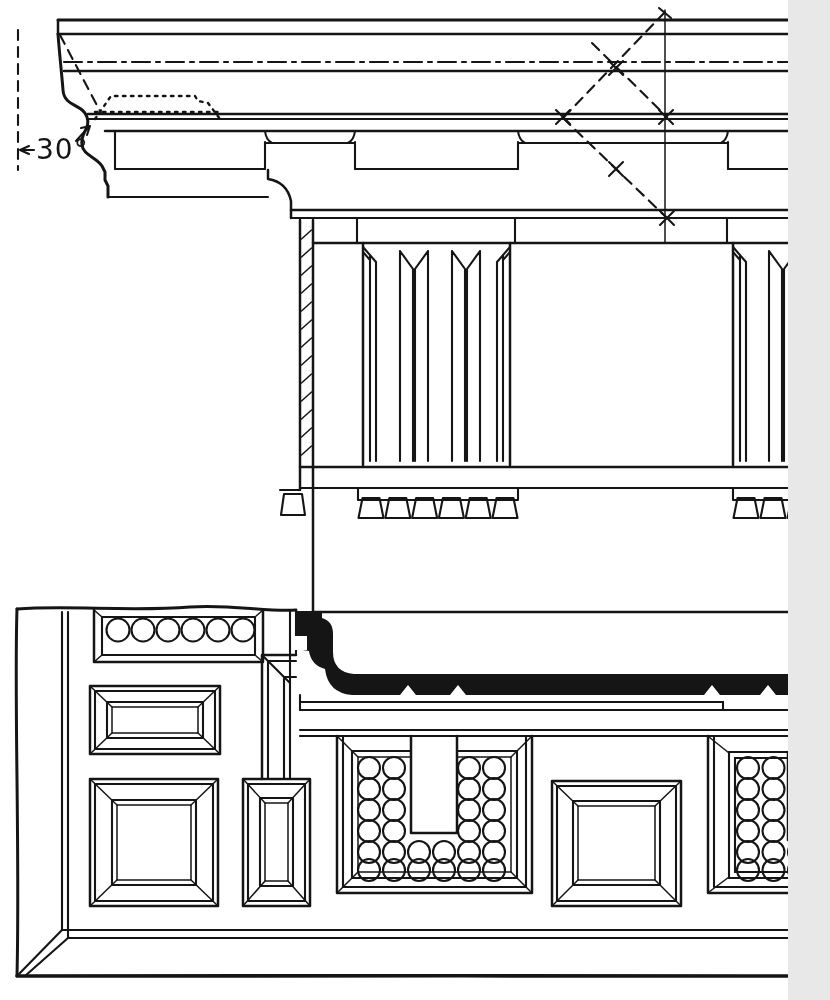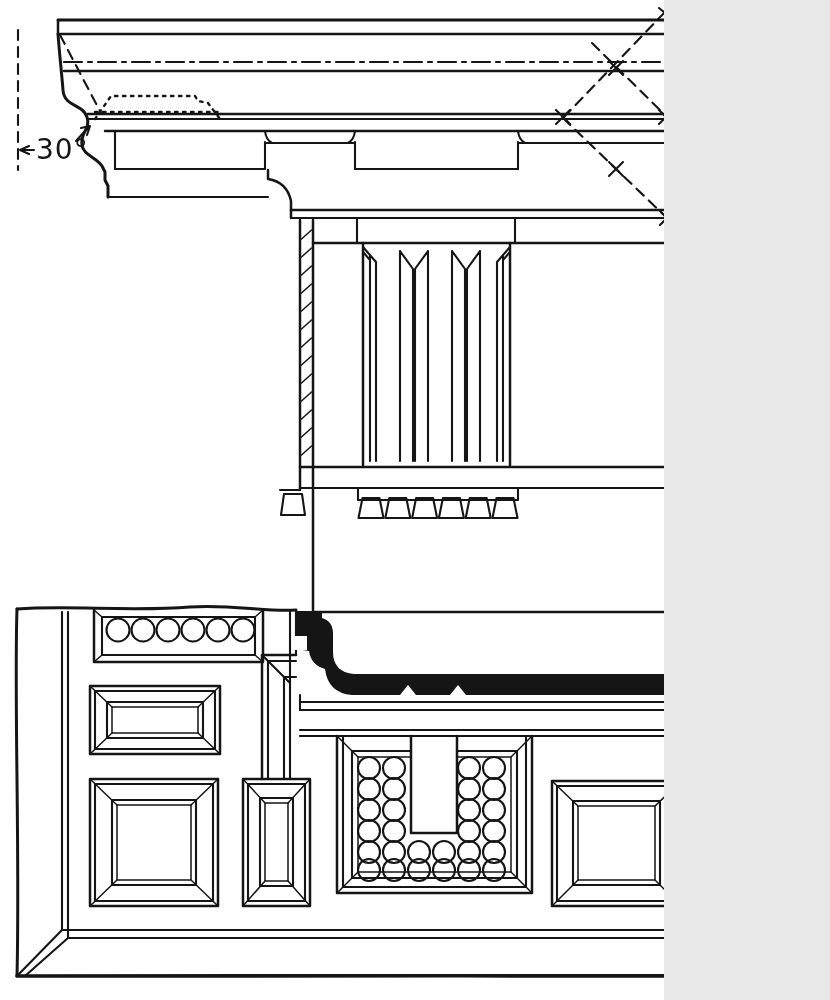--- a/index.html
+++ b/index.html
@@ -1,17 +1,17 @@
 <!DOCTYPE html>
 <html><head>
 <meta charset="utf-8">
 <style>
   :root{ --ink:#151515; --paper:#ffffff; }
   html,body{margin:0;padding:0;background:#e8e8e8;}
-  .page{width:664px;height:1000px;background:var(--paper);position:relative;overflow:hidden;
+  .page{width:788px;height:1000px;background:var(--paper);position:relative;overflow:hidden;
         font-family:"DejaVu Sans", sans-serif;}
   svg{display:block;}
   svg *{stroke:var(--ink);fill:none;stroke-linecap:round;stroke-linejoin:round;}
   .w1{stroke-width:1.5} .w2{stroke-width:2.1} .w25{stroke-width:2.5} .w3{stroke-width:3}
   .w35{stroke-width:3.6}
   .dash{stroke-dasharray:10 7} .dashdot{stroke-dasharray:18 6 4 6}
   .dot{stroke-dasharray:2.5 5.5;stroke-width:2.4}
   .fillink{fill:var(--ink);stroke:none}
   .fillwhite{fill:var(--paper);stroke:none}
   text.hand{fill:var(--ink);stroke:none;font-size:28px;letter-spacing:1px;}

